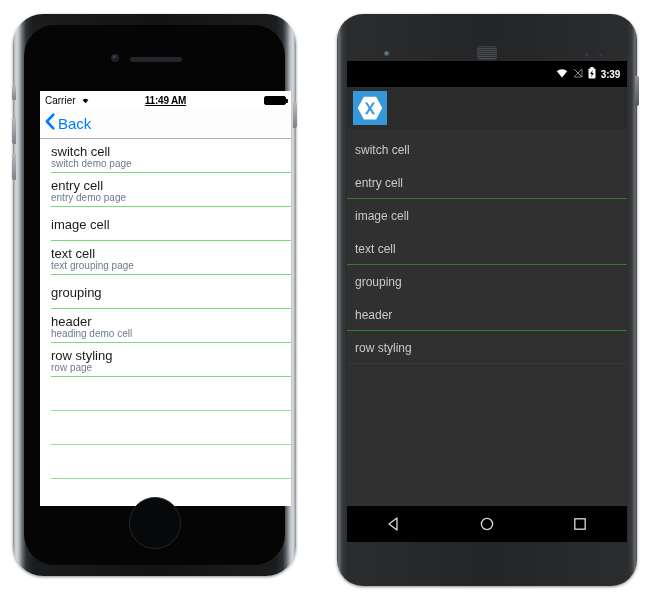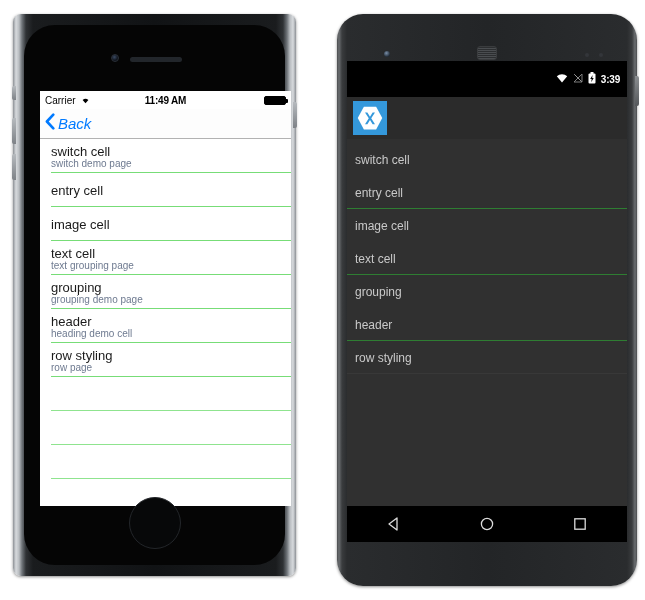--- a/index.html
+++ b/index.html
@@ -8,21 +8,21 @@
     background: #ffffff;
     font-family: "Liberation Sans", sans-serif;
     overflow: hidden;
   }
   .stage { position: relative; width: 645px; height: 600px; }
 
   
   .iphone {
     position: absolute; left: 13px; top: 14px;
     width: 283px; height: 562px;
-    border-radius: 8px;
+    border-radius: 30px;
     background: linear-gradient(to right,
        #8d9196 0px, #d7dadd 3px, #b9bdc1 6px, #6f7479 9px, #2e3134 13px,
        #1a1c1e 20px, #111315 50%, #1a1c1e calc(100% - 20px),
        #2e3134 calc(100% - 13px), #6f7479 calc(100% - 9px),
        #b9bdc1 calc(100% - 6px), #d7dadd calc(100% - 3px), #8d9196 100%);
     box-shadow: 0 1px 3px rgba(0,0,0,.45);
   }
   .iphone-inner {
     position: absolute; left: 11px; top: 11px; right: 11px; bottom: 11px;
     border-radius: 31px;
@@ -72,39 +72,39 @@
 
   
   .ios-status {
     height: 18px; display: flex; align-items: center;
     padding: 0 5px; font-size: 10px; color: #000; position: relative;
     background: #fff;
   }
   .ios-carrier { display: flex; align-items: center; gap: 4px; }
   .ios-time {
     position: absolute; left: 0; right: 0; text-align: center;
-    font-weight: bold; font-size: 10px; letter-spacing: -0.2px;
+    font-weight: bold; font-size: 10px; letter-spacing: -0.2px; text-decoration: underline;
   }
   .ios-right { margin-left: auto; display: flex; align-items: center; }
   .ios-batt {
     width: 22px; height: 9px; border: 1px solid #000; border-radius: 2px;
     position: relative; background: #000;
   }
   .ios-batt::after {
     content: ""; position: absolute; right: -3px; top: 2px;
     width: 2px; height: 4px; background: #000; border-radius: 0 1px 1px 0;
   }
 
   
   .ios-nav {
     height: 30px; background: #fdfdfd;
     border-bottom: 1px solid #b2b2b2;
     display: flex; align-items: center; padding-left: 5px;
   }
-  .ios-back { display: flex; align-items: center; gap: 3px; cursor: pointer; font-style: italic; }
+  .ios-back { display: flex; align-items: center; gap: 3px; cursor: pointer; }
   .ios-back-label { color: #007aff; font-size: 15px; }
 
   
   .ios-list { background: #fff; }
   .ios-row {
     height: 34px; padding-left: 11px; position: relative;
     display: flex; flex-direction: column; justify-content: center;
   }
   .ios-row::after {
     content: ""; position: absolute; left: 11px; right: 0; bottom: 0;
@@ -154,21 +154,21 @@
     background: linear-gradient(to bottom,#8b8e91,#55585b);
   }
   .and-screen {
     position: absolute; left: 10px; top: 47px;
     width: 280px; height: 481px;
     background: #303030; overflow: hidden;
   }
 
   
   .and-status {
-    height: 36px; background: #000; display: flex; align-items: center;
+    height: 26px; background: #000; display: flex; align-items: center;
     justify-content: flex-end; gap: 5px; padding-right: 7px;
     font-size: 10px; color: #fff;
   }
   .and-status-icons { display: flex; align-items: center; gap: 5px; }
   .and-clock { font-weight: bold; font-size: 10px; letter-spacing: -0.2px; }
 
   
   .and-actionbar {
     height: 42px; background: #2b2b2b;
     display: flex; align-items: center; padding-left: 6px;
@@ -245,31 +245,31 @@
           </div>
         </div>
 
         <div class="ios-list">
           <div class="ios-row">
             <div class="ios-row-title">switch cell</div>
             <div class="ios-row-detail">switch demo page</div>
           </div>
           <div class="ios-row">
             <div class="ios-row-title">entry cell</div>
+            <div class="ios-row-detail">entry demo page</div>
           </div>
           <div class="ios-row">
             <div class="ios-row-title">image cell</div>
           </div>
           <div class="ios-row">
             <div class="ios-row-title">text cell</div>
             <div class="ios-row-detail">text grouping page</div>
           </div>
           <div class="ios-row">
             <div class="ios-row-title">grouping</div>
-            <div class="ios-row-detail">grouping demo page</div>
           </div>
           <div class="ios-row">
             <div class="ios-row-title">header</div>
             <div class="ios-row-detail">heading demo cell</div>
           </div>
           <div class="ios-row">
             <div class="ios-row-title">row styling</div>
             <div class="ios-row-detail">row page</div>
           </div>
           <div class="ios-row-empty"></div>

